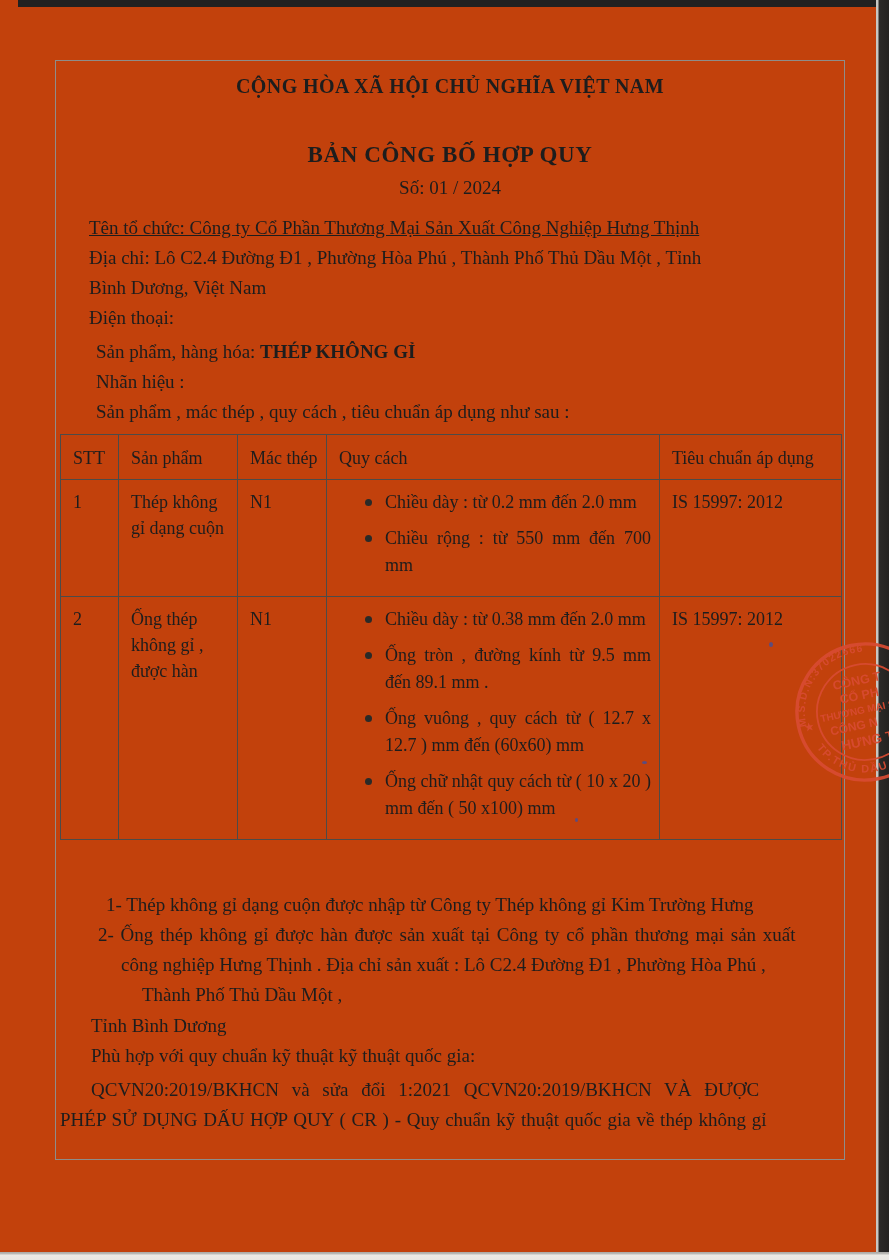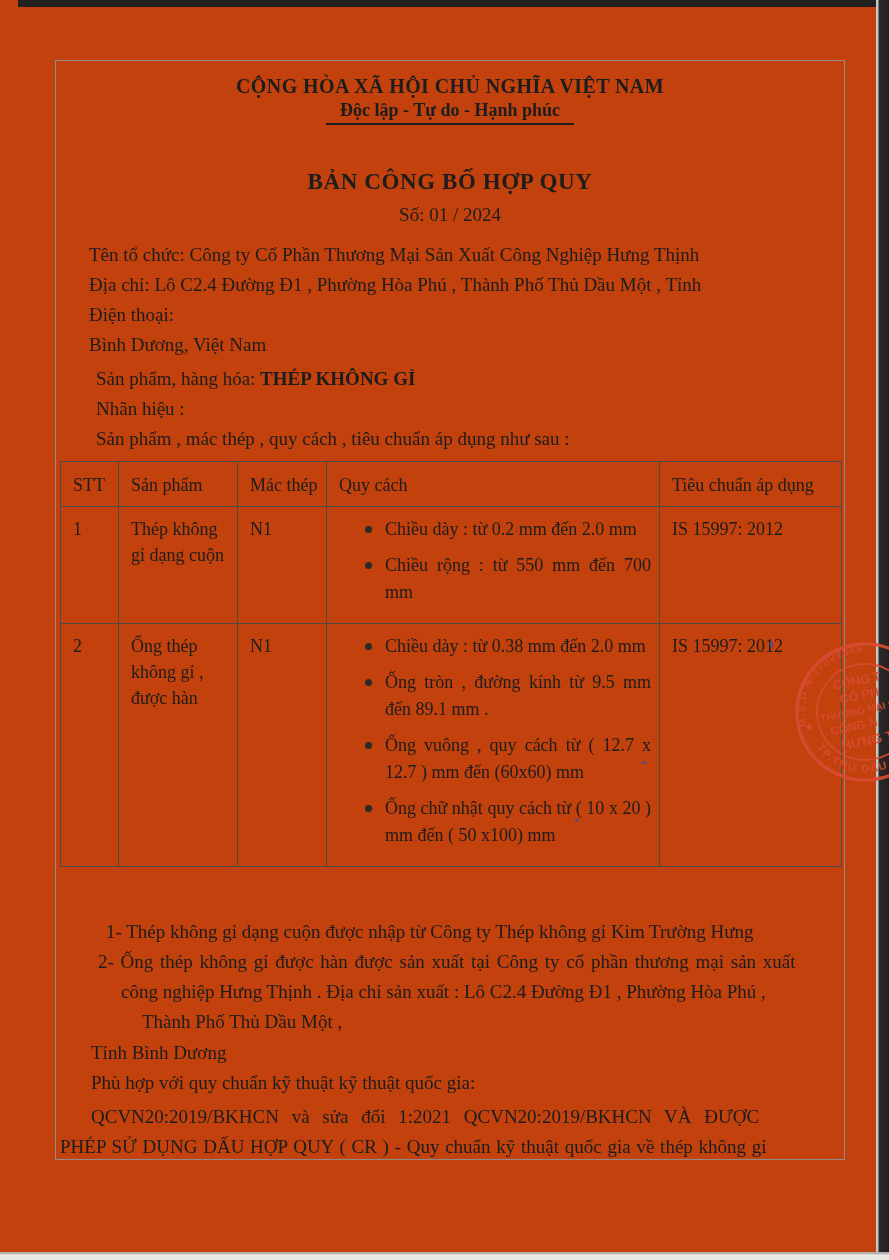--- a/index.html
+++ b/index.html
@@ -24,21 +24,21 @@
   .content { position:relative; width:100%; height:100%; padding:12px 4px 0 4px; }
 
   .c { text-align:center; }
   .national-title { font-size:20px; font-weight:bold; letter-spacing:.4px; margin-top:2px; }
   .motto { font-size:18px; font-weight:bold; margin-top:2px; }
   .motto span { display:inline-block; border-bottom:2px solid #1d1d1d; padding:0 14px 2px 14px; }
   .doc-title { font-size:23px; font-weight:bold; letter-spacing:.6px; margin-top:44px; }
   .doc-number { font-size:19px; margin-top:9px; }
 
   .para { font-size:19px; line-height:30px; margin-left:29px; margin-right:8px; }
-  .para.first { margin-top:14px; }
+  .para.first { margin-top:14px;text-decoration:underline; }
   .para.indent2 { margin-left:36px; }
   .bold { font-weight:bold; }
   .gap-top { margin-top:4px; }
 
   table.spec {
     width:781px; margin-top:7px; border-collapse:collapse; table-layout:fixed;
     font-size:18px;
   }
   table.spec th, table.spec td {
     border:1.6px solid #4c4b49; vertical-align:top; font-weight:normal;
@@ -82,29 +82,28 @@
 <div class="page">
 
   <div class="scan-top"></div>
   <div class="scan-right"></div>
   <div class="scan-bottom"></div>
 
   <div class="frame">
     <div class="content">
 
       <div class="c national-title">CỘNG HÒA XÃ HỘI CHỦ NGHĨA VIỆT NAM</div>
-      <div class="c motto"><span>Độc lập - Tự do - Hạnh phúc</span></div>
 
       <div class="c doc-title">BẢN CÔNG BỐ HỢP QUY</div>
       <div class="c doc-number">Số: 01 / 2024</div>
 
       <div class="para first">Tên tổ chức: Công ty Cổ Phần Thương Mại Sản Xuất Công Nghiệp Hưng Thịnh</div>
       <div class="para">Địa chỉ: Lô C2.4 Đường Đ1 , Phường Hòa Phú , Thành Phố Thủ Dầu Một , Tỉnh</div>
+      <div class="para">Bình Dương, Việt Nam</div>
       <div class="para">Điện thoại:</div>
-      <div class="para">Bình Dương, Việt Nam</div>
 
       <div class="para indent2 gap-top"><span>Sản phẩm, hàng hóa: </span><span class="bold">THÉP KHÔNG GỈ</span></div>
       <div class="para indent2">Nhãn hiệu :</div>
       <div class="para indent2">Sản phẩm , mác thép , quy cách , tiêu chuẩn áp dụng như sau :</div>
 
       <table class="spec">
         <colgroup>
             <col class="c1">
             <col class="c2">
             <col class="c3">

